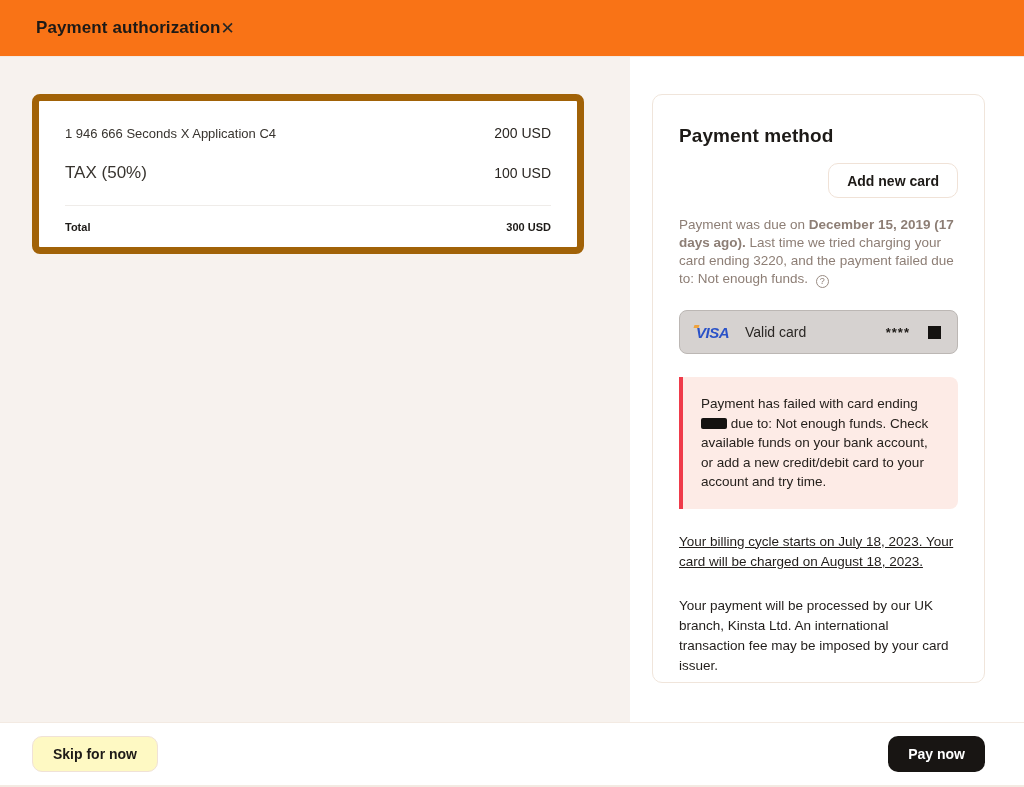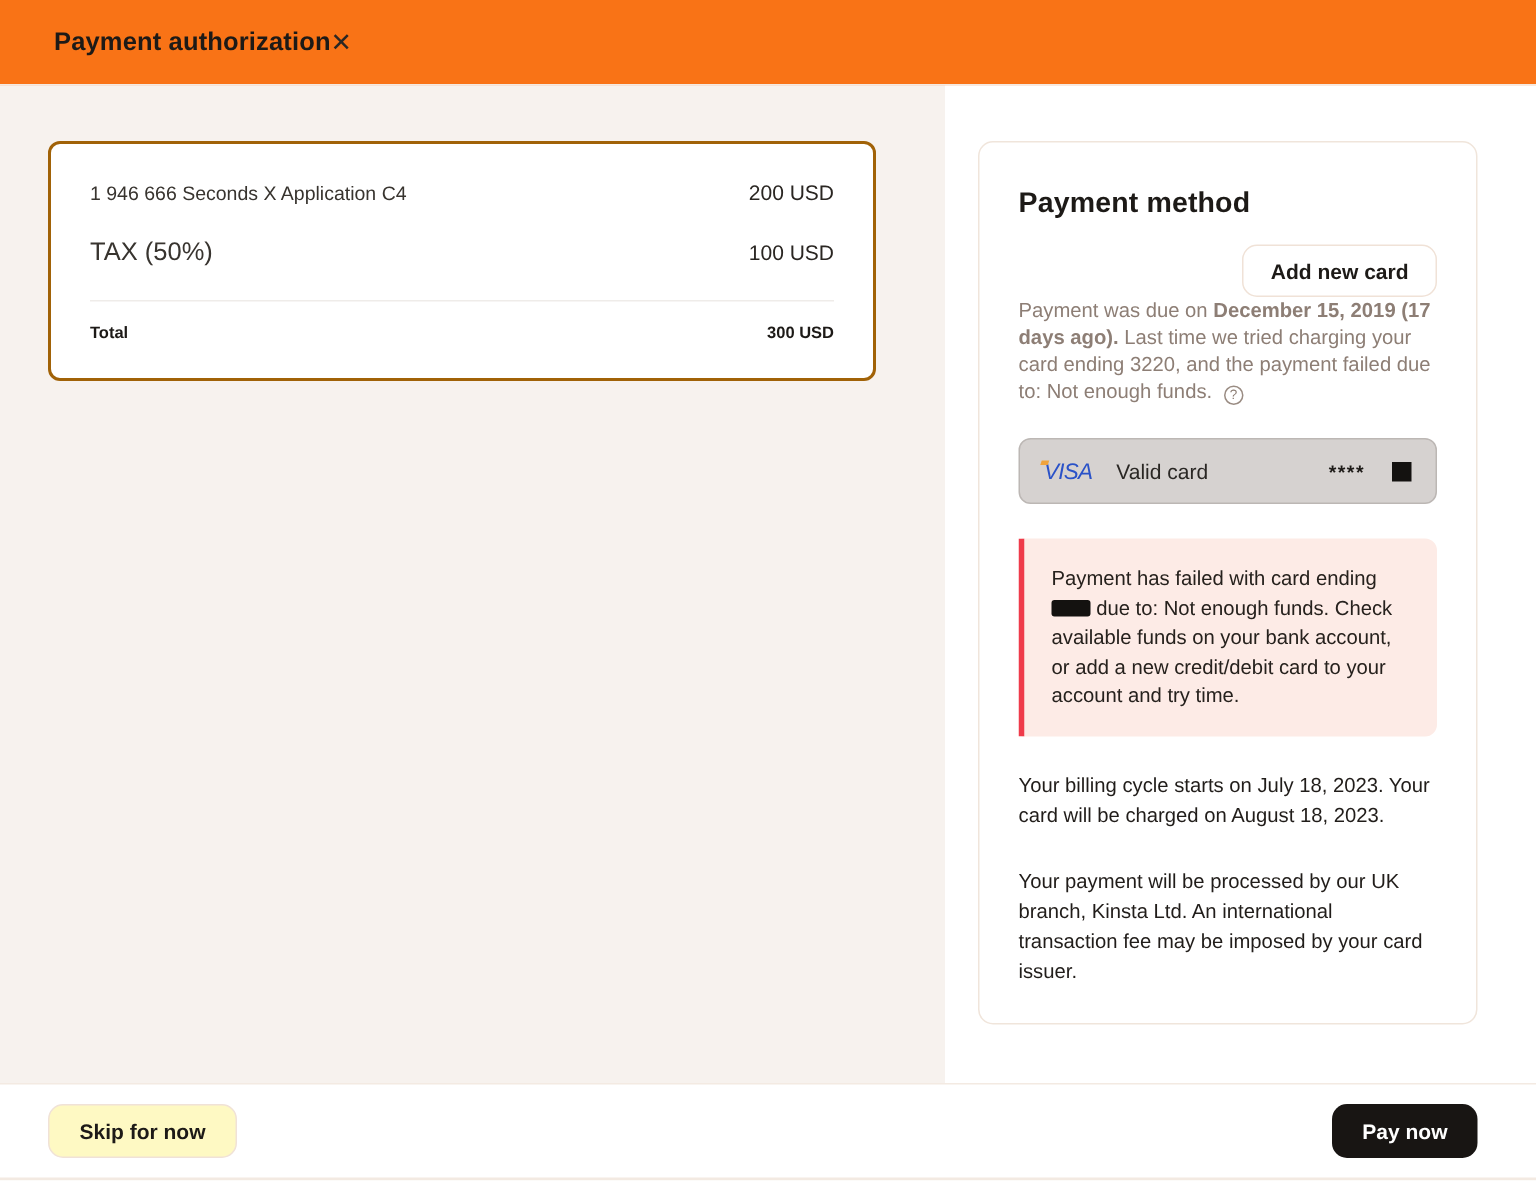--- a/index.html
+++ b/index.html
@@ -62,21 +62,21 @@
     background: #ffffff;
   }
 
   
   .invoice-card {
     position: absolute;
     left: 32px; top: 37px;
     width: 552px;
     height: 160px;
     background: #ffffff;
-    border: 2px solid #a16207;
+    border: 7px solid #a16207;
     border-radius: 8px;
     padding: 24px 26px 0 26px;
   }
   .invoice-row {
     display: flex;
     justify-content: space-between;
     align-items: baseline;
     margin-bottom: 22px;
   }
   .invoice-label { font-size: 13px; color: #38342f; }
@@ -115,20 +115,21 @@
     height: 35px;
     padding: 0 18px;
     font-family: "Liberation Sans", sans-serif;
     font-size: 14px;
     font-weight: 700;
     color: #1d1a17;
     cursor: pointer;
   }
 
   .due-notice {
+    margin-top: 18px;
     font-size: 13.5px;
     line-height: 18px;
     color: #8d7e75;
   }
   .due-notice b { font-weight: 700; color: #8d7e75; }
   .help-icon {
     display: inline-flex;
     align-items: center;
     justify-content: center;
     width: 13px; height: 13px;
@@ -149,21 +150,21 @@
     background: #d6d2d0;
     border: 1px solid #bcb7b4;
     border-radius: 8px;
     display: flex;
     align-items: center;
     padding: 0 16px 0 14px;
     cursor: pointer;
   }
   .visa-logo {
     font-style: italic;
-    font-weight: 400;
+    font-weight: 700;
     font-size: 15px;
     letter-spacing: -0.5px;
     color: #2a52c8;
     position: relative;
     padding-left: 2px;
   }
   .visa-logo::before {
     content: "";
     position: absolute;
     left: 0; top: 1px;
@@ -210,21 +211,21 @@
     background: #141210;
     border-radius: 2px;
     vertical-align: -1px;
   }
 
   .billing-note, .branch-note {
     font-size: 13.5px;
     line-height: 20px;
     color: #211d1a;
   }
-  .billing-note { margin-top: 23px; }
+  .billing-note { margin-top: 23px; text-decoration: underline; }
   .branch-note { margin-top: 24px; }
 
   
   .footer {
     position: absolute;
     left: 0; right: 0; bottom: 0;
     height: 65px;
     background: #ffffff;
     border-top: 1px solid #f3eae2;
     border-bottom: 2px solid #f3eae2;

